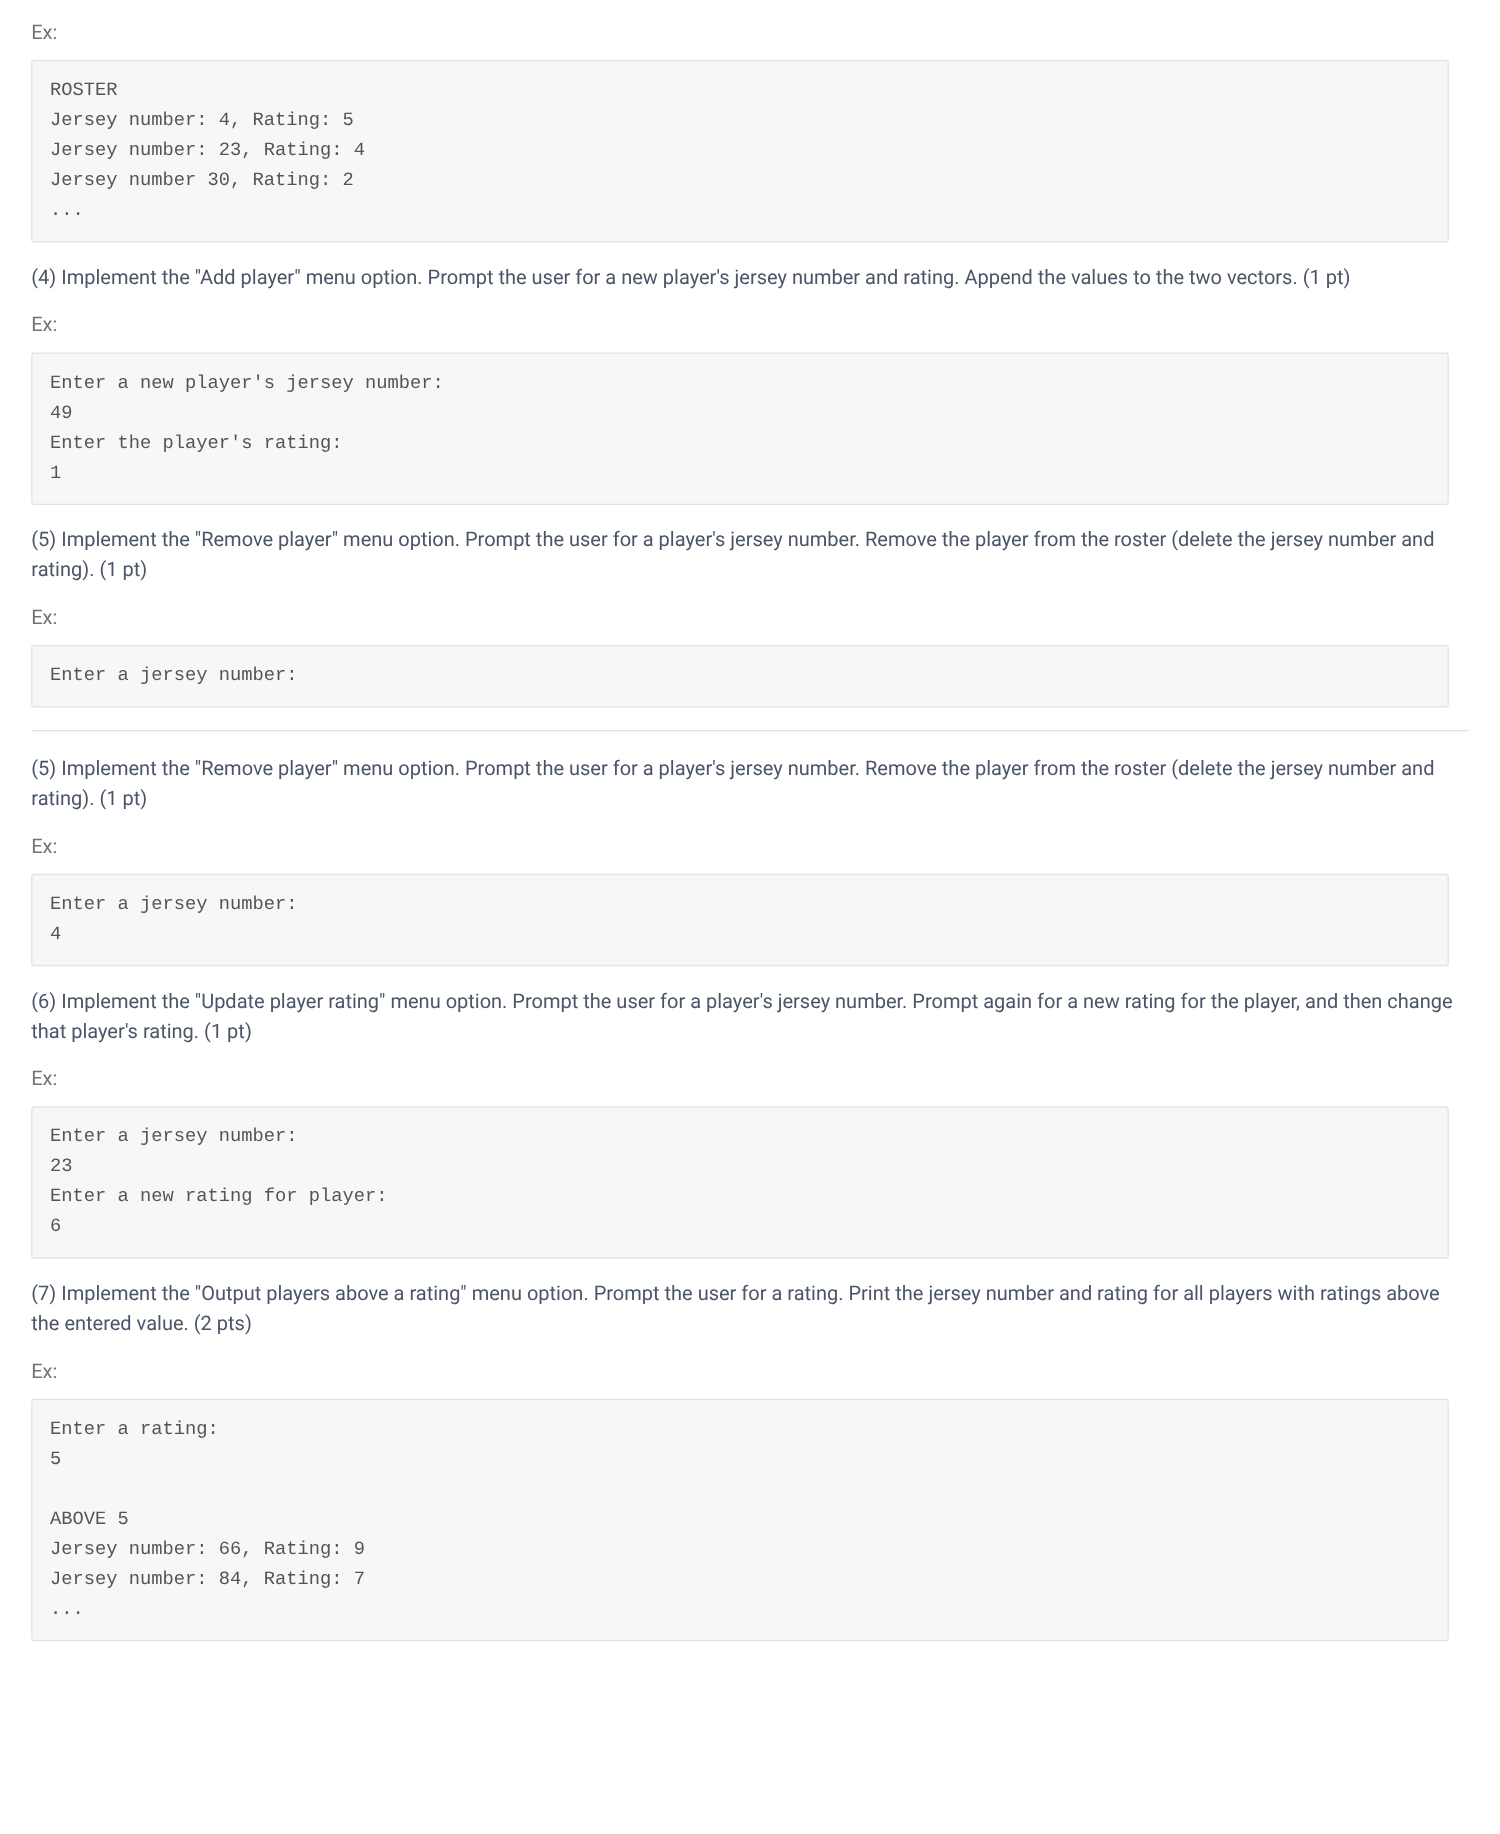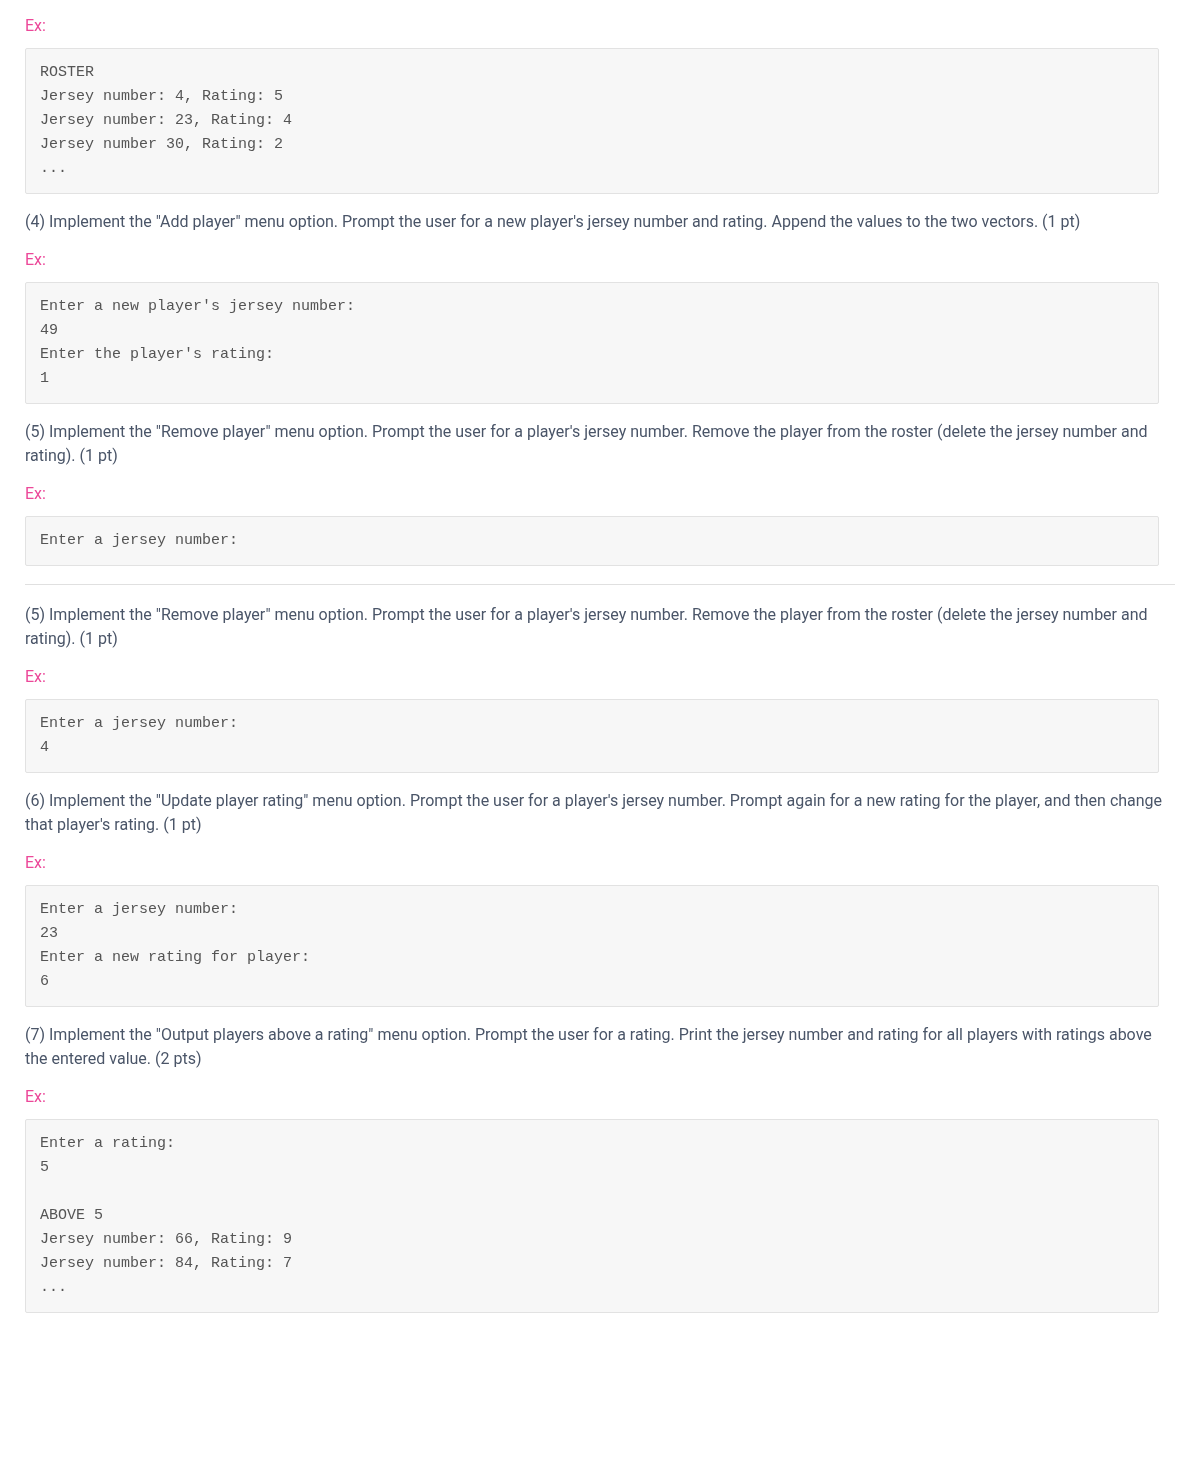--- a/index.html
+++ b/index.html
@@ -16,21 +16,21 @@
     padding: 0 25px 25px 25px;
     width: 1200px;
   }
   p.desc {
     margin: 14px 0;
     color: #4a5568;
     font-size: 16px;
   }
   p.ex-label {
     margin: 14px 0 10px 0;
-    color: #ec4899;
+    color: #737373;
     font-size: 16px;
   }
   pre.code {
     background: #f7f7f7;
     border: 1px solid #e2e2e2;
     padding: 12px 14px;
     font-family: "Courier New", Courier, monospace;
     font-size: 15px;
     line-height: 1.6;
     color: #555;

